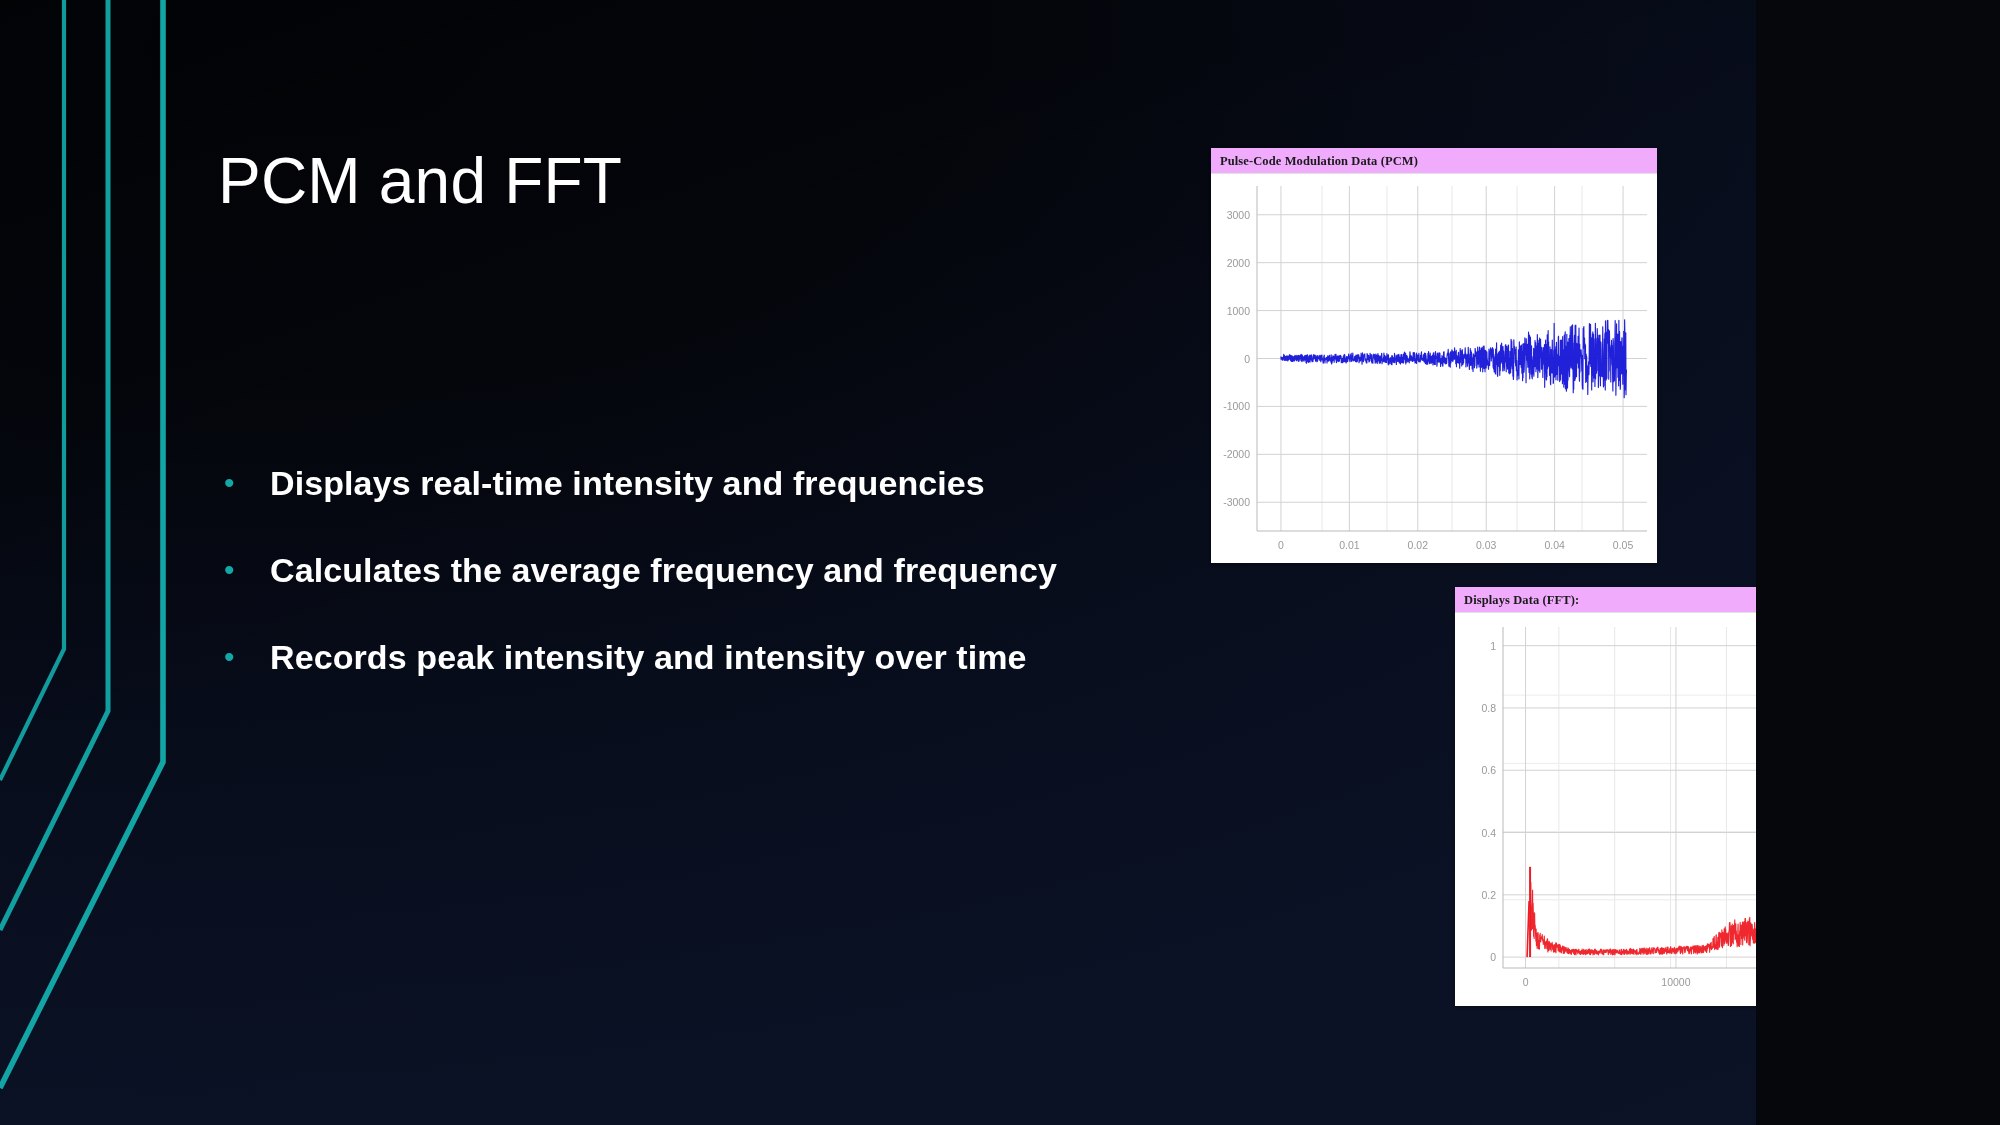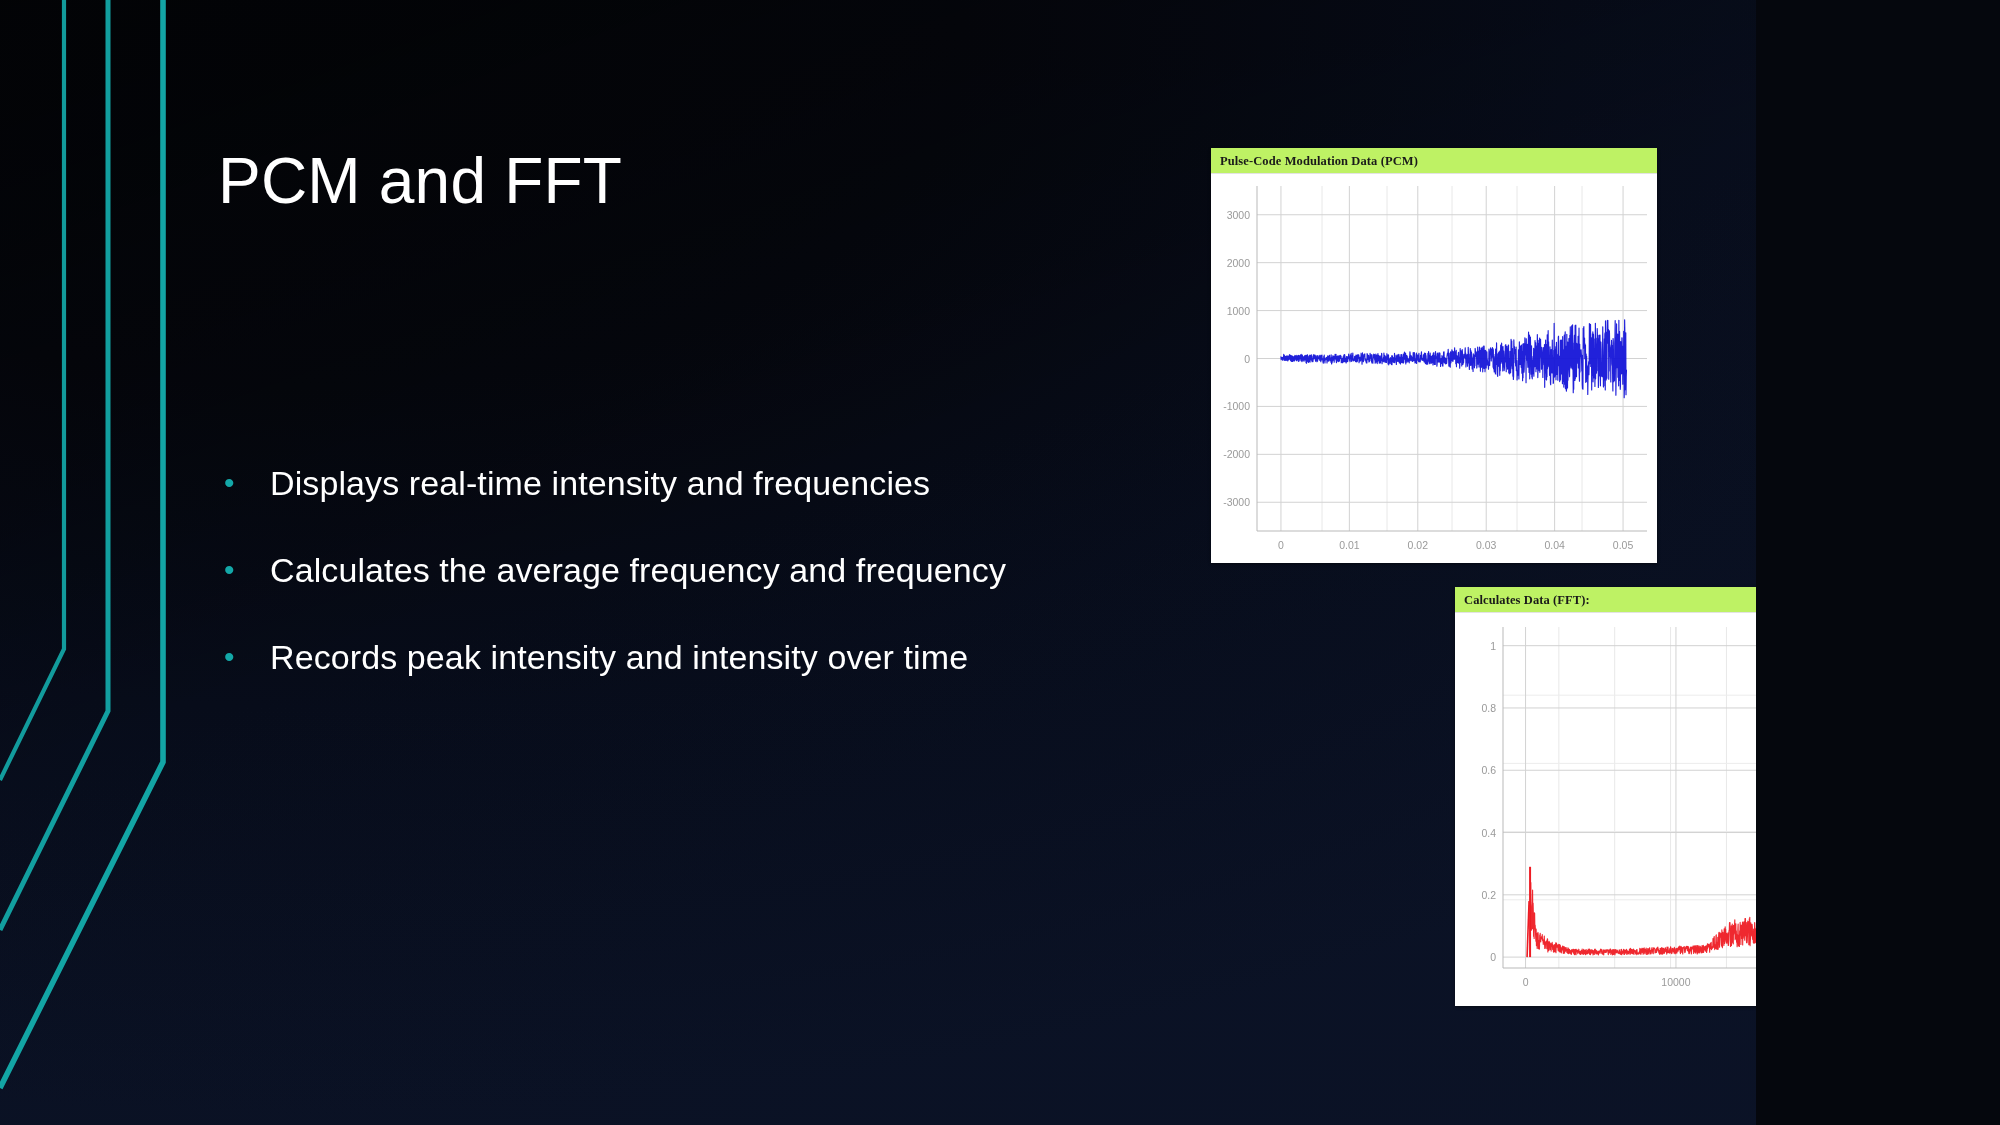--- a/index.html
+++ b/index.html
@@ -32,35 +32,35 @@
 
   
   .bullets{position:absolute;left:214px;top:460px;width:1020px;z-index:5;}
   .bullet-row{display:flex;align-items:flex-start;margin-bottom:41px;}
   .bullet-dot{
     flex:0 0 auto;width:46px;color:#13a8a8;font-size:30px;line-height:46px;
     text-align:left;padding-left:10px;
   }
   .bullet-text{
     flex:1 1 auto;color:#ffffff;font-size:34px;line-height:46px;
-    font-weight:400;white-space:nowrap;letter-spacing:0.1px;
+    font-weight:700;white-space:nowrap;letter-spacing:0.1px;
   }
 
   
   .panel{
     position:absolute;background:#fdfdfd;z-index:6;
     box-shadow:0 1px 3px rgba(0,0,0,0.45);
     overflow:hidden;
   }
   .panel-pcm{left:1211px;top:148px;width:446px;height:415px;}
   .panel-fft{left:1455px;top:587px;width:447px;height:419px;}
 
   .panel-title{
     position:absolute;left:0;top:0;width:100%;height:26px;
-    background:#bef264;border-bottom:1px solid #e3e3e3;
+    background:#f0abfc;border-bottom:1px solid #e3e3e3;
     color:#1a1a1a;font-size:12.5px;font-weight:bold;
     line-height:26px;padding-left:9px;box-sizing:border-box;
     letter-spacing:0.1px;
     font-family:"Liberation Serif", serif;
   }
   .plot-area{position:absolute;left:0;right:0;bottom:0;}
   .panel-pcm .plot-area{top:26px;}
   .panel-fft .plot-area{top:26px;}
   .plot-svg{display:block;width:100%;height:100%;}
 </style>
@@ -131,21 +131,21 @@
           <line x1="412.0526315789474" y1="12" x2="412.0526315789474" y2="357" stroke="#d2d2d2" stroke-width="1"></line>
           <text x="412.0526315789474" y="375" text-anchor="middle" font-size="10.5" font-family="&quot;Liberation Sans&quot;, sans-serif" fill="#9a9a9a">0.05</text>
           <line x1="46" y1="12" x2="46" y2="357" stroke="#b9b9b9" stroke-width="1"></line>
           <line x1="46" y1="357" x2="436" y2="357" stroke="#b9b9b9" stroke-width="1"></line>
           <path d="M69.95 182.75 L70.18 185.71 L70.41 184.80 L70.64 183.54 L70.87 183.49 L71.10 184.94 L71.33 183.33 L71.56 186.15 L71.79 184.68 L72.02 183.97 L72.25 184.46 L72.48 184.49 L72.71 180.41 L72.94 185.71 L73.17 186.34 L73.40 181.44 L73.63 185.47 L73.86 185.87 L74.09 182.54 L74.32 186.51 L74.55 183.95 L74.78 182.24 L75.02 184.15 L75.25 182.07 L75.48 184.14 L75.71 186.32 L75.94 185.62 L76.17 181.80 L76.40 182.38 L76.63 184.49 L76.86 186.96 L77.09 184.15 L77.32 184.74 L77.55 181.99 L77.78 185.74 L78.01 181.84 L78.24 185.43 L78.47 180.80 L78.70 180.68 L78.93 184.51 L79.16 182.94 L79.39 183.73 L79.62 186.34 L79.85 181.21 L80.08 185.64 L80.31 187.38 L80.54 186.63 L80.77 182.24 L81.00 181.73 L81.23 187.37 L81.46 187.48 L81.70 182.52 L81.93 183.60 L82.16 183.93 L82.39 182.91 L82.62 187.00 L82.85 186.22 L83.08 184.98 L83.31 182.32 L83.54 186.86 L83.77 184.70 L84.00 181.45 L84.23 181.63 L84.46 184.80 L84.69 185.17 L84.92 181.99 L85.15 185.80 L85.38 186.71 L85.61 185.01 L85.84 181.40 L86.07 186.63 L86.30 182.23 L86.53 182.44 L86.76 182.77 L86.99 181.78 L87.22 185.61 L87.45 181.30 L87.68 187.46 L87.91 186.75 L88.15 186.86 L88.38 182.14 L88.61 181.72 L88.84 182.81 L89.07 184.91 L89.30 184.48 L89.53 181.12 L89.76 180.75 L89.99 186.67 L90.22 180.35 L90.45 182.37 L90.68 183.24 L90.91 187.56 L91.14 187.32 L91.37 181.16 L91.60 185.43 L91.83 184.81 L92.06 186.15 L92.29 185.52 L92.52 184.43 L92.75 182.62 L92.98 187.26 L93.21 186.14 L93.44 182.14 L93.67 185.26 L93.90 182.91 L94.13 181.43 L94.36 185.94 L94.59 184.94 L94.83 184.79 L95.06 188.76 L95.29 181.23 L95.52 189.13 L95.75 184.09 L95.98 185.35 L96.21 181.24 L96.44 180.75 L96.67 187.35 L96.90 185.76 L97.13 185.97 L97.36 188.49 L97.59 185.02 L97.82 181.97 L98.05 187.40 L98.28 184.52 L98.51 182.74 L98.74 181.20 L98.97 188.18 L99.20 185.94 L99.43 181.38 L99.66 183.25 L99.89 182.68 L100.12 185.60 L100.35 180.86 L100.58 186.27 L100.81 182.16 L101.04 187.66 L101.28 184.33 L101.51 185.84 L101.74 184.94 L101.97 187.56 L102.20 183.10 L102.43 180.70 L102.66 182.49 L102.89 182.27 L103.12 184.95 L103.35 183.54 L103.58 181.18 L103.81 180.98 L104.04 183.13 L104.27 181.99 L104.50 187.26 L104.73 181.78 L104.96 185.05 L105.19 186.20 L105.42 184.64 L105.65 182.84 L105.88 187.62 L106.11 181.49 L106.34 181.51 L106.57 187.12 L106.80 184.96 L107.03 184.88 L107.26 183.33 L107.49 182.78 L107.72 182.81 L107.96 184.73 L108.19 181.32 L108.42 185.14 L108.65 182.86 L108.88 186.45 L109.11 185.28 L109.34 181.86 L109.57 181.82 L109.80 187.66 L110.03 181.20 L110.26 185.55 L110.49 186.05 L110.72 182.20 L110.95 181.03 L111.18 184.80 L111.41 184.44 L111.64 185.40 L111.87 187.20 L112.10 188.60 L112.33 189.24 L112.56 185.67 L112.79 182.35 L113.02 183.47 L113.25 181.16 L113.48 186.57 L113.71 185.18 L113.94 188.95 L114.17 185.72 L114.41 184.81 L114.64 184.42 L114.87 185.63 L115.10 183.69 L115.33 183.89 L115.56 185.37 L115.79 183.28 L116.02 189.04 L116.25 185.86 L116.48 184.01 L116.71 181.72 L116.94 186.58 L117.17 187.01 L117.40 182.44 L117.63 185.46 L117.86 187.24 L118.09 185.41 L118.32 181.80 L118.55 181.22 L118.78 185.14 L119.01 184.39 L119.24 186.32 L119.47 185.12 L119.70 183.76 L119.93 188.23 L120.16 180.78 L120.39 185.59 L120.62 189.98 L120.85 183.94 L121.09 188.66 L121.32 183.56 L121.55 186.98 L121.78 181.77 L122.01 183.71 L122.24 186.12 L122.47 182.13 L122.70 183.98 L122.93 182.29 L123.16 188.15 L123.39 184.65 L123.62 183.48 L123.85 183.20 L124.08 180.22 L124.31 184.54 L124.54 180.53 L124.77 185.68 L125.00 180.28 L125.23 186.55 L125.46 188.59 L125.69 183.08 L125.92 182.53 L126.15 186.94 L126.38 182.78 L126.61 183.81 L126.84 181.80 L127.07 183.39 L127.30 187.72 L127.54 185.43 L127.77 186.03 L128.00 181.78 L128.23 187.23 L128.46 186.53 L128.69 183.15 L128.92 181.68 L129.15 181.25 L129.38 184.41 L129.61 184.20 L129.84 181.86 L130.07 182.06 L130.30 188.76 L130.53 187.25 L130.76 187.63 L130.99 187.34 L131.22 184.53 L131.45 188.61 L131.68 184.91 L131.91 186.74 L132.14 182.90 L132.37 182.80 L132.60 187.94 L132.83 181.00 L133.06 183.07 L133.29 180.53 L133.52 187.59 L133.75 180.84 L133.98 184.84 L134.22 184.79 L134.45 187.80 L134.68 186.42 L134.91 184.42 L135.14 188.97 L135.37 182.77 L135.60 182.50 L135.83 182.60 L136.06 187.73 L136.29 182.86 L136.52 186.67 L136.75 187.46 L136.98 182.87 L137.21 183.80 L137.44 184.32 L137.67 180.11 L137.90 180.59 L138.13 183.47 L138.36 184.96 L138.59 186.41 L138.82 183.97 L139.05 187.69 L139.28 182.46 L139.51 181.31 L139.74 180.50 L139.97 184.09 L140.20 179.37 L140.43 186.98 L140.67 187.29 L140.90 182.36 L141.13 186.20 L141.36 184.41 L141.59 182.16 L141.82 179.10 L142.05 183.71 L142.28 186.98 L142.51 184.96 L142.74 185.33 L142.97 186.66 L143.20 185.29 L143.43 186.12 L143.66 182.38 L143.89 182.52 L144.12 184.63 L144.35 186.88 L144.58 187.72 L144.81 181.98 L145.04 180.97 L145.27 185.74 L145.50 184.37 L145.73 187.94 L145.96 184.20 L146.19 181.11 L146.42 187.17 L146.65 181.94 L146.88 180.94 L147.11 180.70 L147.35 184.08 L147.58 181.78 L147.81 181.10 L148.04 188.68 L148.27 184.84 L148.50 187.26 L148.73 183.34 L148.96 183.97 L149.19 183.29 L149.42 187.04 L149.65 185.97 L149.88 183.95 L150.11 179.20 L150.34 181.47 L150.57 185.98 L150.80 183.42 L151.03 190.12 L151.26 185.92 L151.49 178.86 L151.72 186.00 L151.95 184.16 L152.18 185.73 L152.41 187.56 L152.64 182.79 L152.87 180.66 L153.10 181.80 L153.33 182.35 L153.56 182.73 L153.80 179.73 L154.03 186.27 L154.26 185.89 L154.49 185.06 L154.72 185.08 L154.95 187.67 L155.18 187.63 L155.41 189.04 L155.64 186.00 L155.87 188.96 L156.10 179.57 L156.33 183.18 L156.56 183.46 L156.79 180.83 L157.02 185.66 L157.25 181.40 L157.48 182.94 L157.71 181.64 L157.94 187.88 L158.17 187.77 L158.40 187.49 L158.63 183.46 L158.86 186.44 L159.09 179.25 L159.32 183.06 L159.55 184.09 L159.78 181.19 L160.01 183.73 L160.24 182.81 L160.48 187.62 L160.71 180.53 L160.94 188.87 L161.17 185.49 L161.40 187.59 L161.63 187.64 L161.86 189.16 L162.09 183.40 L162.32 180.89 L162.55 183.30 L162.78 179.99 L163.01 183.71 L163.24 180.59 L163.47 180.62 L163.70 186.01 L163.93 181.89 L164.16 189.14 L164.39 182.80 L164.62 182.07 L164.85 180.18 L165.08 188.17 L165.31 185.42 L165.54 185.61 L165.77 185.61 L166.00 180.99 L166.23 189.57 L166.46 183.76 L166.69 187.35 L166.93 179.65 L167.16 182.95 L167.39 181.46 L167.62 181.76 L167.85 186.65 L168.08 187.35 L168.31 189.13 L168.54 183.69 L168.77 182.28 L169.00 181.87 L169.23 184.94 L169.46 188.84 L169.69 185.42 L169.92 186.68 L170.15 182.46 L170.38 183.81 L170.61 179.22 L170.84 180.54 L171.07 189.63 L171.30 185.85 L171.53 187.47 L171.76 186.52 L171.99 185.59 L172.22 185.05 L172.45 183.37 L172.68 187.67 L172.91 178.98 L173.14 187.20 L173.37 186.05 L173.61 184.32 L173.84 181.38 L174.07 188.34 L174.30 188.17 L174.53 188.21 L174.76 182.70 L174.99 184.05 L175.22 182.95 L175.45 188.46 L175.68 185.48 L175.91 179.70 L176.14 180.80 L176.37 181.35 L176.60 185.11 L176.83 184.09 L177.06 189.97 L177.29 184.76 L177.52 180.92 L177.75 190.84 L177.98 184.90 L178.21 187.84 L178.44 185.03 L178.67 185.15 L178.90 188.30 L179.13 189.61 L179.36 183.61 L179.59 186.83 L179.82 185.72 L180.06 184.75 L180.29 186.33 L180.52 190.50 L180.75 181.86 L180.98 190.67 L181.21 181.56 L181.44 182.48 L181.67 186.47 L181.90 186.38 L182.13 187.03 L182.36 188.33 L182.59 183.61 L182.82 188.15 L183.05 183.10 L183.28 188.32 L183.51 179.44 L183.74 188.66 L183.97 187.28 L184.20 184.63 L184.43 185.12 L184.66 185.70 L184.89 183.66 L185.12 181.03 L185.35 190.41 L185.58 184.16 L185.81 184.39 L186.04 182.12 L186.27 183.26 L186.50 187.32 L186.74 180.77 L186.97 182.94 L187.20 180.93 L187.43 180.77 L187.66 187.55 L187.89 180.33 L188.12 182.27 L188.35 188.96 L188.58 185.20 L188.81 183.27 L189.04 183.80 L189.27 185.40 L189.50 189.97 L189.73 184.06 L189.96 180.69 L190.19 188.44 L190.42 180.53 L190.65 180.92 L190.88 186.67 L191.11 182.99 L191.34 188.80 L191.57 185.47 L191.80 183.09 L192.03 187.50 L192.26 180.01 L192.49 188.98 L192.72 183.62 L192.95 184.17 L193.19 185.34 L193.42 178.02 L193.65 184.70 L193.88 184.55 L194.11 181.15 L194.34 188.27 L194.57 179.15 L194.80 189.94 L195.03 182.21 L195.26 188.42 L195.49 183.75 L195.72 181.27 L195.95 186.89 L196.18 182.10 L196.41 184.63 L196.64 186.73 L196.87 188.05 L197.10 185.08 L197.33 186.89 L197.56 184.74 L197.79 186.90 L198.02 186.27 L198.25 188.81 L198.48 182.54 L198.71 183.04 L198.94 177.83 L199.17 179.98 L199.40 186.17 L199.63 181.22 L199.87 185.62 L200.10 187.00 L200.33 181.83 L200.56 182.89 L200.79 185.83 L201.02 183.12 L201.25 184.12 L201.48 187.42 L201.71 187.11 L201.94 187.03 L202.17 178.56 L202.40 179.12 L202.63 182.83 L202.86 186.72 L203.09 179.06 L203.32 178.50 L203.55 179.97 L203.78 181.14 L204.01 188.98 L204.24 185.17 L204.47 185.29 L204.70 188.56 L204.93 184.86 L205.16 187.14 L205.39 179.13 L205.62 189.48 L205.85 180.95 L206.08 180.89 L206.32 186.00 L206.55 182.87 L206.78 183.45 L207.01 181.14 L207.24 186.70 L207.47 185.78 L207.70 187.73 L207.93 179.29 L208.16 187.14 L208.39 185.02 L208.62 185.31 L208.85 188.02 L209.08 187.95 L209.31 187.29 L209.54 181.45 L209.77 183.97 L210.00 184.14 L210.23 179.98 L210.46 177.82 L210.69 185.64 L210.92 184.09 L211.15 186.06 L211.38 184.71 L211.61 186.35 L211.84 184.23 L212.07 184.68 L212.30 180.92 L212.53 183.72 L212.76 186.85 L213.00 180.46 L213.23 188.09 L213.46 179.18 L213.69 181.80 L213.92 182.99 L214.15 179.28 L214.38 189.50 L214.61 179.47 L214.84 183.32 L215.07 181.66 L215.30 190.30 L215.53 189.64 L215.76 186.23 L215.99 185.92 L216.22 187.34 L216.45 190.00 L216.68 190.14 L216.91 179.39 L217.14 187.32 L217.37 184.30 L217.60 177.60 L217.83 183.08 L218.06 181.06 L218.29 188.97 L218.52 182.18 L218.75 189.73 L218.98 185.42 L219.21 179.15 L219.45 184.98 L219.68 186.65 L219.91 187.30 L220.14 189.40 L220.37 182.48 L220.60 185.88 L220.83 188.51 L221.06 182.88 L221.29 181.33 L221.52 184.27 L221.75 181.59 L221.98 191.01 L222.21 179.69 L222.44 178.82 L222.67 184.98 L222.90 178.83 L223.13 187.94 L223.36 190.32 L223.59 181.92 L223.82 183.85 L224.05 181.76 L224.28 190.38 L224.51 177.50 L224.74 181.23 L224.97 179.54 L225.20 183.65 L225.43 184.28 L225.66 182.85 L225.89 192.21 L226.13 189.88 L226.36 185.45 L226.59 178.98 L226.82 184.95 L227.05 187.98 L227.28 182.13 L227.51 180.92 L227.74 182.59 L227.97 178.87 L228.20 188.14 L228.43 180.82 L228.66 187.19 L228.89 178.95 L229.12 184.28 L229.35 184.59 L229.58 192.43 L229.81 186.33 L230.04 185.34 L230.27 184.57 L230.50 189.43 L230.73 189.22 L230.96 181.60 L231.19 187.95 L231.42 191.29 L231.65 191.62 L231.88 192.22 L232.11 182.56 L232.34 186.65 L232.58 178.07 L232.81 187.70 L233.04 177.76 L233.27 188.80 L233.50 184.49 L233.73 183.92 L233.96 183.68 L234.19 189.31 L234.42 189.88 L234.65 189.61 L234.88 184.69 L235.11 186.32 L235.34 185.89 L235.57 189.58 L235.80 188.07 L236.03 182.00 L236.26 180.51 L236.49 179.19 L236.72 179.45 L236.95 181.08 L237.18 175.34 L237.41 179.92 L237.64 185.47 L237.87 192.09 L238.10 179.22 L238.33 187.74 L238.56 191.83 L238.79 192.36 L239.02 185.21 L239.26 193.27 L239.49 177.94 L239.72 180.16 L239.95 188.81 L240.18 178.26 L240.41 186.28 L240.64 186.77 L240.87 175.78 L241.10 176.23 L241.33 184.39 L241.56 186.17 L241.79 187.42 L242.02 187.15 L242.25 177.45 L242.48 179.18 L242.71 181.63 L242.94 181.07 L243.17 185.33 L243.40 183.04 L243.63 173.78 L243.86 185.01 L244.09 177.57 L244.32 183.73 L244.55 178.95 L244.78 189.65 L245.01 188.62 L245.24 176.25 L245.47 192.78 L245.71 181.24 L245.94 186.50 L246.17 188.52 L246.40 187.29 L246.63 182.34 L246.86 187.63 L247.09 188.99 L247.32 178.99 L247.55 178.32 L247.78 183.22 L248.01 183.91 L248.24 189.37 L248.47 185.74 L248.70 194.14 L248.93 185.73 L249.16 174.62 L249.39 188.50 L249.62 179.93 L249.85 176.65 L250.08 181.56 L250.31 183.39 L250.54 181.43 L250.77 191.97 L251.00 177.99 L251.23 175.60 L251.46 178.56 L251.69 188.77 L251.92 190.48 L252.15 189.18 L252.39 181.74 L252.62 188.59 L252.85 180.34 L253.08 182.93 L253.31 181.67 L253.54 183.69 L253.77 183.38 L254.00 177.85 L254.23 173.77 L254.46 184.81 L254.69 179.15 L254.92 192.88 L255.15 189.89 L255.38 187.21 L255.61 187.10 L255.84 181.47 L256.07 180.48 L256.30 182.47 L256.53 192.28 L256.76 187.60 L256.99 189.10 L257.22 173.35 L257.45 178.66 L257.68 189.04 L257.91 180.17 L258.14 187.89 L258.37 195.52 L258.60 187.86 L258.84 191.47 L259.07 191.45 L259.30 174.61 L259.53 190.37 L259.76 176.20 L259.99 191.24 L260.22 183.87 L260.45 177.99 L260.68 183.23 L260.91 182.89 L261.14 194.90 L261.37 191.31 L261.60 184.97 L261.83 189.24 L262.06 197.51 L262.29 179.87 L262.52 185.06 L262.75 184.74 L262.98 185.04 L263.21 181.11 L263.44 193.80 L263.67 183.47 L263.90 191.72 L264.13 174.44 L264.36 175.81 L264.59 182.59 L264.82 181.08 L265.05 177.54 L265.28 178.33 L265.52 178.62 L265.75 194.06 L265.98 192.84 L266.21 182.49 L266.44 187.93 L266.67 173.12 L266.90 178.33 L267.13 190.21 L267.36 177.15 L267.59 186.69 L267.82 182.97 L268.05 193.06 L268.28 180.10 L268.51 173.17 L268.74 181.73 L268.97 188.35 L269.20 176.52 L269.43 197.24 L269.66 186.66 L269.89 183.03 L270.12 174.16 L270.35 193.36 L270.58 175.29 L270.81 189.48 L271.04 192.62 L271.27 173.07 L271.50 181.97 L271.73 197.86 L271.97 183.51 L272.20 174.93 L272.43 191.47 L272.66 171.98 L272.89 194.31 L273.12 172.14 L273.35 184.86 L273.58 194.31 L273.81 181.68 L274.04 197.63 L274.27 176.33 L274.50 189.34 L274.73 176.62 L274.96 178.73 L275.19 193.97 L275.42 180.61 L275.65 190.93 L275.88 177.85 L276.11 185.94 L276.34 185.51 L276.57 188.33 L276.80 191.28 L277.03 188.03 L277.26 191.72 L277.49 195.23 L277.72 190.99 L277.95 175.14 L278.18 185.84 L278.41 180.40 L278.65 191.40 L278.88 181.74 L279.11 177.75 L279.34 176.44 L279.57 173.74 L279.80 174.90 L280.03 177.94 L280.26 187.04 L280.49 175.52 L280.72 183.57 L280.95 182.31 L281.18 175.64 L281.41 173.49 L281.64 178.14 L281.87 174.38 L282.10 193.19 L282.33 175.60 L282.56 194.72 L282.79 182.59 L283.02 194.35 L283.25 197.97 L283.48 187.65 L283.71 195.62 L283.94 186.64 L284.17 180.25 L284.40 199.93 L284.63 175.05 L284.86 190.40 L285.10 185.14 L285.33 184.05 L285.56 168.89 L285.79 185.70 L286.02 195.08 L286.25 200.48 L286.48 200.97 L286.71 202.31 L286.94 179.71 L287.17 188.91 L287.40 191.84 L287.63 178.48 L287.86 192.07 L288.09 192.38 L288.32 177.04 L288.55 192.26 L288.78 201.36 L289.01 178.47 L289.24 196.74 L289.47 180.77 L289.70 171.00 L289.93 189.37 L290.16 180.82 L290.39 172.15 L290.62 169.19 L290.85 177.34 L291.08 188.06 L291.31 173.32 L291.54 187.18 L291.78 197.01 L292.01 172.57 L292.24 192.82 L292.47 189.68 L292.70 177.09 L292.93 180.77 L293.16 196.56 L293.39 194.36 L293.62 188.16 L293.85 188.42 L294.08 187.39 L294.31 171.33 L294.54 177.77 L294.77 170.52 L295.00 175.24 L295.23 197.72 L295.46 174.64 L295.69 192.57 L295.92 172.23 L296.15 190.58 L296.38 174.52 L296.61 195.07 L296.84 183.16 L297.07 179.25 L297.30 171.02 L297.53 171.21 L297.76 198.98 L297.99 184.21 L298.23 194.33 L298.46 190.97 L298.69 199.86 L298.92 177.43 L299.15 188.16 L299.38 186.71 L299.61 198.62 L299.84 189.23 L300.07 165.34 L300.30 191.64 L300.53 179.36 L300.76 166.98 L300.99 190.86 L301.22 194.63 L301.45 174.48 L301.68 187.29 L301.91 202.17 L302.14 181.65 L302.37 205.47 L302.60 202.00 L302.83 165.71 L303.06 173.16 L303.29 177.95 L303.52 172.49 L303.75 179.75 L303.98 175.24 L304.21 188.62 L304.44 184.86 L304.67 192.02 L304.91 190.64 L305.14 173.03 L305.37 196.69 L305.60 190.64 L305.83 186.61 L306.06 205.96 L306.29 200.60 L306.52 196.34 L306.75 197.28 L306.98 201.11 L307.21 200.30 L307.44 175.78 L307.67 190.51 L307.90 205.03 L308.13 189.38 L308.36 167.93 L308.59 182.96 L308.82 184.51 L309.05 190.49 L309.28 171.95 L309.51 187.26 L309.74 181.36 L309.97 185.69 L310.20 193.35 L310.43 170.96 L310.66 186.89 L310.89 199.27 L311.12 183.74 L311.36 177.40 L311.59 206.64 L311.82 170.14 L312.05 203.80 L312.28 174.43 L312.51 197.19 L312.74 169.55 L312.97 198.16 L313.20 195.12 L313.43 186.50 L313.66 177.25 L313.89 163.86 L314.12 176.31 L314.35 181.02 L314.58 177.18 L314.81 169.84 L315.04 208.70 L315.27 164.70 L315.50 179.58 L315.73 184.55 L315.96 186.28 L316.19 180.56 L316.42 170.30 L316.65 188.55 L316.88 193.30 L317.11 180.54 L317.34 167.84 L317.57 158.14 L317.80 183.03 L318.04 198.39 L318.27 177.49 L318.50 161.17 L318.73 204.85 L318.96 186.18 L319.19 175.11 L319.42 163.00 L319.65 174.48 L319.88 178.00 L320.11 200.14 L320.34 199.04 L320.57 171.78 L320.80 203.04 L321.03 191.39 L321.26 204.83 L321.49 190.71 L321.72 187.14 L321.95 185.79 L322.18 182.28 L322.41 199.80 L322.64 174.43 L322.87 202.25 L323.10 190.18 L323.33 192.96 L323.56 175.08 L323.79 182.28 L324.02 166.58 L324.25 192.46 L324.49 182.97 L324.72 168.74 L324.95 197.72 L325.18 171.86 L325.41 189.70 L325.64 188.21 L325.87 179.99 L326.10 194.91 L326.33 160.46 L326.56 171.11 L326.79 203.60 L327.02 193.16 L327.25 169.78 L327.48 184.85 L327.71 184.80 L327.94 166.37 L328.17 196.65 L328.40 183.63 L328.63 164.02 L328.86 198.36 L329.09 178.25 L329.32 168.76 L329.55 165.32 L329.78 175.09 L330.01 183.28 L330.24 177.71 L330.47 195.15 L330.70 173.36 L330.93 177.09 L331.17 194.07 L331.40 188.66 L331.63 179.18 L331.86 203.41 L332.09 179.11 L332.32 173.67 L332.55 187.76 L332.78 181.26 L333.01 184.54 L333.24 190.77 L333.47 170.61 L333.70 213.37 L333.93 174.61 L334.16 205.48 L334.39 175.06 L334.62 166.13 L334.85 198.92 L335.08 198.40 L335.31 184.66 L335.54 205.93 L335.77 170.40 L336.00 202.63 L336.23 160.81 L336.46 194.68 L336.69 187.76 L336.92 175.98 L337.15 156.69 L337.38 191.16 L337.62 167.82 L337.85 192.70 L338.08 185.66 L338.31 185.59 L338.54 201.36 L338.77 193.07 L339.00 172.77 L339.23 189.92 L339.46 208.90 L339.69 210.63 L339.92 175.86 L340.15 175.63 L340.38 198.92 L340.61 181.70 L340.84 183.82 L341.07 183.63 L341.30 166.05 L341.53 198.96 L341.76 186.61 L341.99 184.30 L342.22 209.45 L342.45 208.39 L342.68 176.28 L342.91 190.99 L343.14 149.32 L343.37 180.28 L343.60 203.06 L343.83 199.76 L344.06 187.30 L344.30 175.11 L344.53 201.65 L344.76 172.83 L344.99 205.80 L345.22 178.47 L345.45 168.25 L345.68 184.36 L345.91 182.77 L346.14 200.53 L346.37 180.90 L346.60 184.36 L346.83 206.14 L347.06 188.10 L347.29 163.29 L347.52 162.20 L347.75 191.62 L347.98 182.06 L348.21 185.26 L348.44 190.14 L348.67 207.56 L348.90 182.09 L349.13 203.01 L349.36 166.69 L349.59 205.81 L349.82 175.44 L350.05 165.81 L350.28 170.89 L350.51 199.84 L350.75 171.07 L350.98 196.91 L351.21 166.25 L351.44 209.73 L351.67 162.65 L351.90 207.49 L352.13 202.79 L352.36 175.99 L352.59 176.41 L352.82 213.12 L353.05 195.15 L353.28 161.20 L353.51 208.76 L353.74 210.14 L353.97 161.99 L354.20 157.73 L354.43 214.66 L354.66 172.08 L354.89 186.94 L355.12 175.03 L355.35 217.06 L355.58 215.20 L355.81 160.22 L356.04 196.78 L356.27 209.36 L356.50 213.91 L356.73 168.08 L356.96 206.27 L357.19 194.79 L357.43 176.13 L357.66 193.17 L357.89 164.62 L358.12 184.18 L358.35 196.26 L358.58 202.64 L358.81 161.35 L359.04 176.92 L359.27 152.94 L359.50 169.62 L359.73 190.80 L359.96 193.92 L360.19 166.33 L360.42 173.05 L360.65 151.76 L360.88 168.80 L361.11 192.76 L361.34 194.82 L361.57 150.79 L361.80 182.23 L362.03 197.60 L362.26 218.69 L362.49 195.28 L362.72 215.16 L362.95 168.98 L363.18 170.02 L363.41 161.24 L363.64 200.14 L363.88 206.43 L364.11 151.50 L364.34 204.76 L364.57 163.17 L364.80 151.06 L365.03 182.79 L365.26 183.91 L365.49 202.72 L365.72 169.28 L365.95 170.33 L366.18 188.06 L366.41 180.72 L366.64 177.22 L366.87 189.38 L367.10 162.22 L367.33 193.94 L367.56 167.26 L367.79 175.57 L368.02 154.12 L368.25 200.84 L368.48 207.24 L368.71 170.33 L368.94 198.08 L369.17 175.82 L369.40 183.12 L369.63 181.97 L369.86 177.79 L370.09 175.89 L370.32 179.25 L370.56 186.70 L370.79 197.02 L371.02 181.38 L371.25 210.83 L371.48 214.58 L371.71 197.15 L371.94 215.21 L372.17 154.21 L372.40 156.15 L372.63 156.98 L372.86 152.46 L373.09 174.24 L373.32 174.39 L373.55 163.95 L373.78 184.72 L374.01 169.87 L374.24 173.85 L374.47 171.11 L374.70 208.37 L374.93 189.85 L375.16 179.96 L375.39 207.55 L375.62 181.96 L375.85 200.36 L376.08 191.45 L376.31 204.33 L376.54 192.69 L376.77 220.44 L377.01 204.69 L377.24 195.56 L377.47 190.49 L377.70 187.46 L377.93 200.79 L378.16 190.18 L378.39 149.50 L378.62 189.86 L378.85 151.99 L379.08 165.55 L379.31 184.69 L379.54 150.43 L379.77 192.42 L380.00 190.61 L380.23 172.15 L380.46 163.82 L380.69 215.96 L380.92 180.76 L381.15 185.28 L381.38 159.75 L381.61 201.27 L381.84 157.93 L382.07 207.87 L382.30 159.91 L382.53 160.72 L382.76 203.98 L382.99 164.80 L383.22 188.73 L383.45 176.33 L383.69 178.19 L383.92 212.46 L384.15 193.09 L384.38 149.35 L384.61 204.85 L384.84 163.96 L385.07 173.90 L385.30 198.54 L385.53 199.19 L385.76 183.21 L385.99 196.72 L386.22 154.52 L386.45 162.29 L386.68 182.78 L386.91 166.52 L387.14 165.10 L387.37 213.48 L387.60 202.37 L387.83 161.27 L388.06 172.81 L388.29 167.51 L388.52 168.13 L388.75 202.04 L388.98 160.95 L389.21 188.72 L389.44 211.85 L389.67 168.15 L389.90 168.17 L390.14 175.04 L390.37 196.77 L390.60 202.24 L390.83 198.41 L391.06 190.08 L391.29 202.78 L391.52 180.60 L391.75 152.72 L391.98 183.03 L392.21 195.22 L392.44 212.94 L392.67 200.31 L392.90 211.87 L393.13 179.25 L393.36 164.88 L393.59 205.88 L393.82 160.83 L394.05 158.83 L394.28 215.88 L394.51 146.84 L394.74 178.60 L394.97 167.59 L395.20 205.89 L395.43 158.37 L395.66 187.34 L395.89 204.21 L396.12 161.78 L396.35 146.63 L396.58 154.93 L396.82 146.27 L397.05 161.84 L397.28 169.45 L397.51 155.69 L397.74 205.29 L397.97 158.76 L398.20 197.02 L398.43 156.80 L398.66 170.56 L398.89 170.92 L399.12 172.25 L399.35 182.66 L399.58 181.45 L399.81 207.89 L400.04 173.59 L400.27 190.88 L400.50 166.25 L400.73 174.07 L400.96 172.47 L401.19 176.05 L401.42 171.50 L401.65 204.57 L401.88 216.90 L402.11 164.45 L402.34 167.97 L402.57 193.91 L402.80 207.68 L403.03 185.02 L403.27 197.23 L403.50 206.58 L403.73 169.43 L403.96 162.33 L404.19 146.50 L404.42 178.01 L404.65 179.01 L404.88 221.20 L405.11 204.18 L405.34 183.28 L405.57 149.90 L405.80 181.10 L406.03 177.83 L406.26 193.70 L406.49 177.20 L406.72 160.17 L406.95 203.36 L407.18 200.58 L407.41 162.97 L407.64 211.86 L407.87 146.27 L408.10 183.57 L408.33 206.32 L408.56 157.59 L408.79 199.69 L409.02 184.57 L409.25 215.33 L409.48 211.21 L409.71 167.61 L409.95 171.71 L410.18 199.71 L410.41 199.84 L410.64 199.61 L410.87 163.71 L411.10 163.88 L411.33 193.61 L411.56 177.69 L411.79 210.24 L412.02 177.58 L412.25 172.02 L412.48 200.85 L412.71 157.34 L412.94 180.38 L413.17 223.71 L413.40 214.77 L413.63 145.73 L413.86 158.54 L414.09 182.00 L414.32 215.60 L414.55 175.38 L414.78 158.86 L415.01 220.65 L415.24 202.41 L415.47 196.16 " fill="none" stroke="#1515d8" stroke-width="1.15" stroke-linejoin="round" stroke-linecap="round" opacity="0.95"></path>
         </svg>
     </div>
   </div>
 
   <div class="panel panel-fft">
-    <div class="panel-title">Calculates Data (FFT):</div>
+    <div class="panel-title">Displays Data (FFT):</div>
     <div class="plot-area">
       <svg class="plot-svg" id="fft-svg" viewBox="0 0 447 393" preserveAspectRatio="none">
           <rect x="0" y="0" width="447" height="393" fill="#ffffff"></rect>
           <line x1="103.85714285714286" y1="14" x2="103.85714285714286" y2="355" stroke="#e8e8e8" stroke-width="1"></line>
           <line x1="159.71428571428572" y1="14" x2="159.71428571428572" y2="355" stroke="#e8e8e8" stroke-width="1"></line>
           <line x1="215.57142857142858" y1="14" x2="215.57142857142858" y2="355" stroke="#e8e8e8" stroke-width="1"></line>
           <line x1="271.42857142857144" y1="14" x2="271.42857142857144" y2="355" stroke="#e8e8e8" stroke-width="1"></line>
           <line x1="327.2857142857143" y1="14" x2="327.2857142857143" y2="355" stroke="#e8e8e8" stroke-width="1"></line>
           <line x1="383.14285714285717" y1="14" x2="383.14285714285717" y2="355" stroke="#e8e8e8" stroke-width="1"></line>
           <line x1="48" y1="82.2" x2="439" y2="82.2" stroke="#ececec" stroke-width="1"></line>

